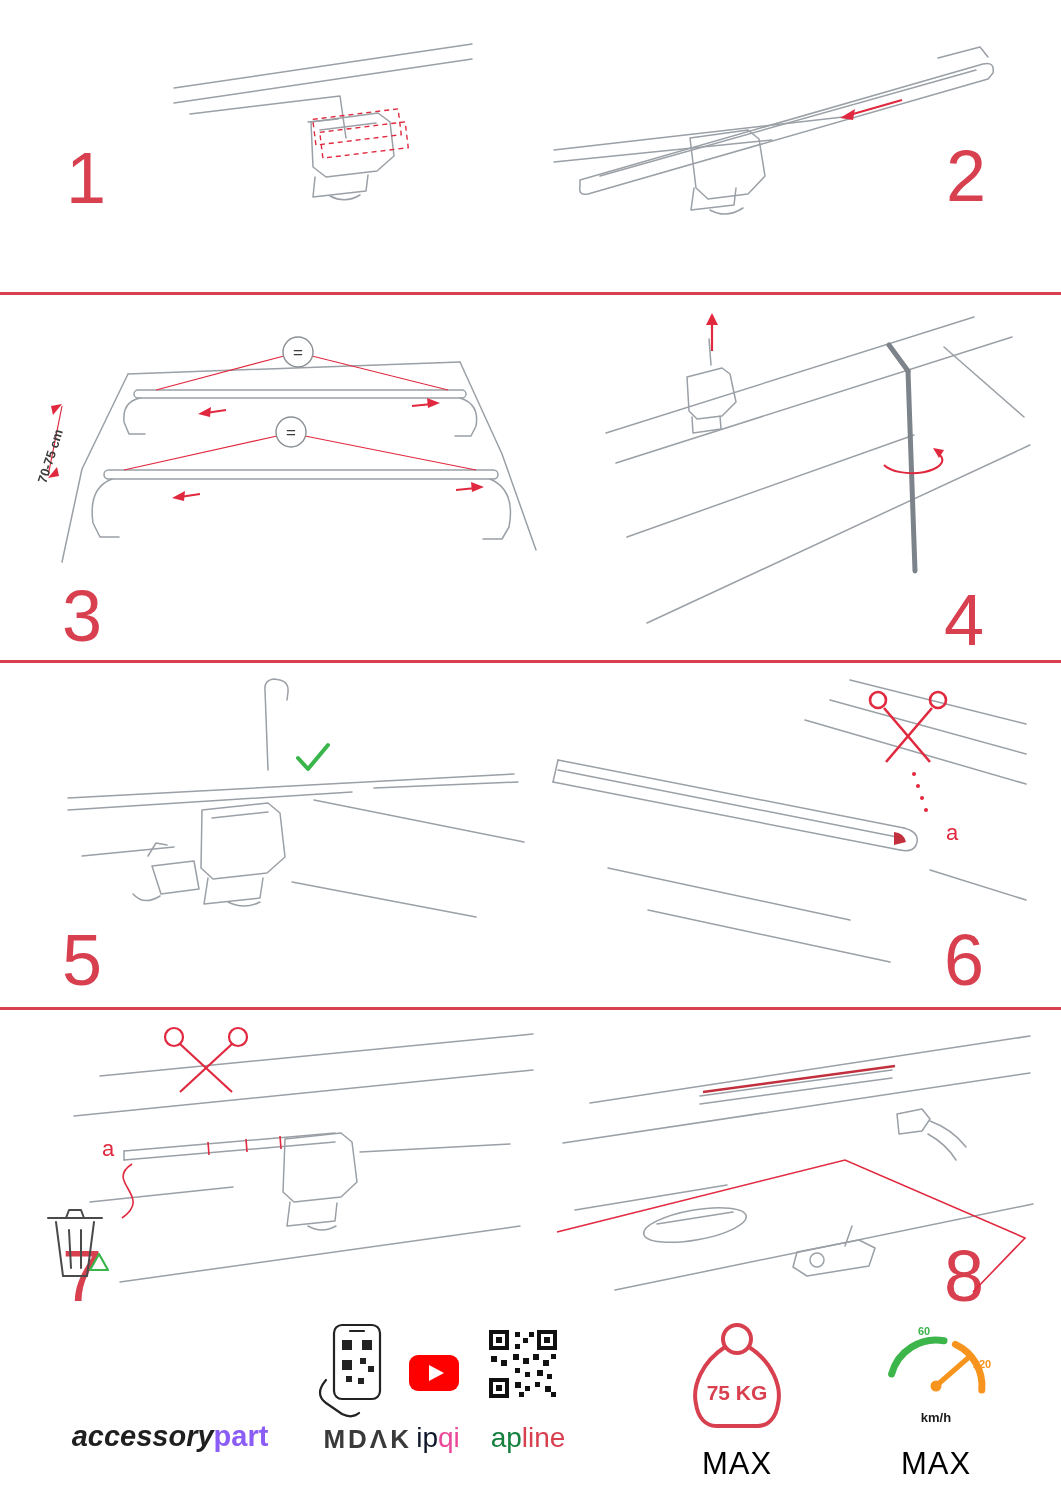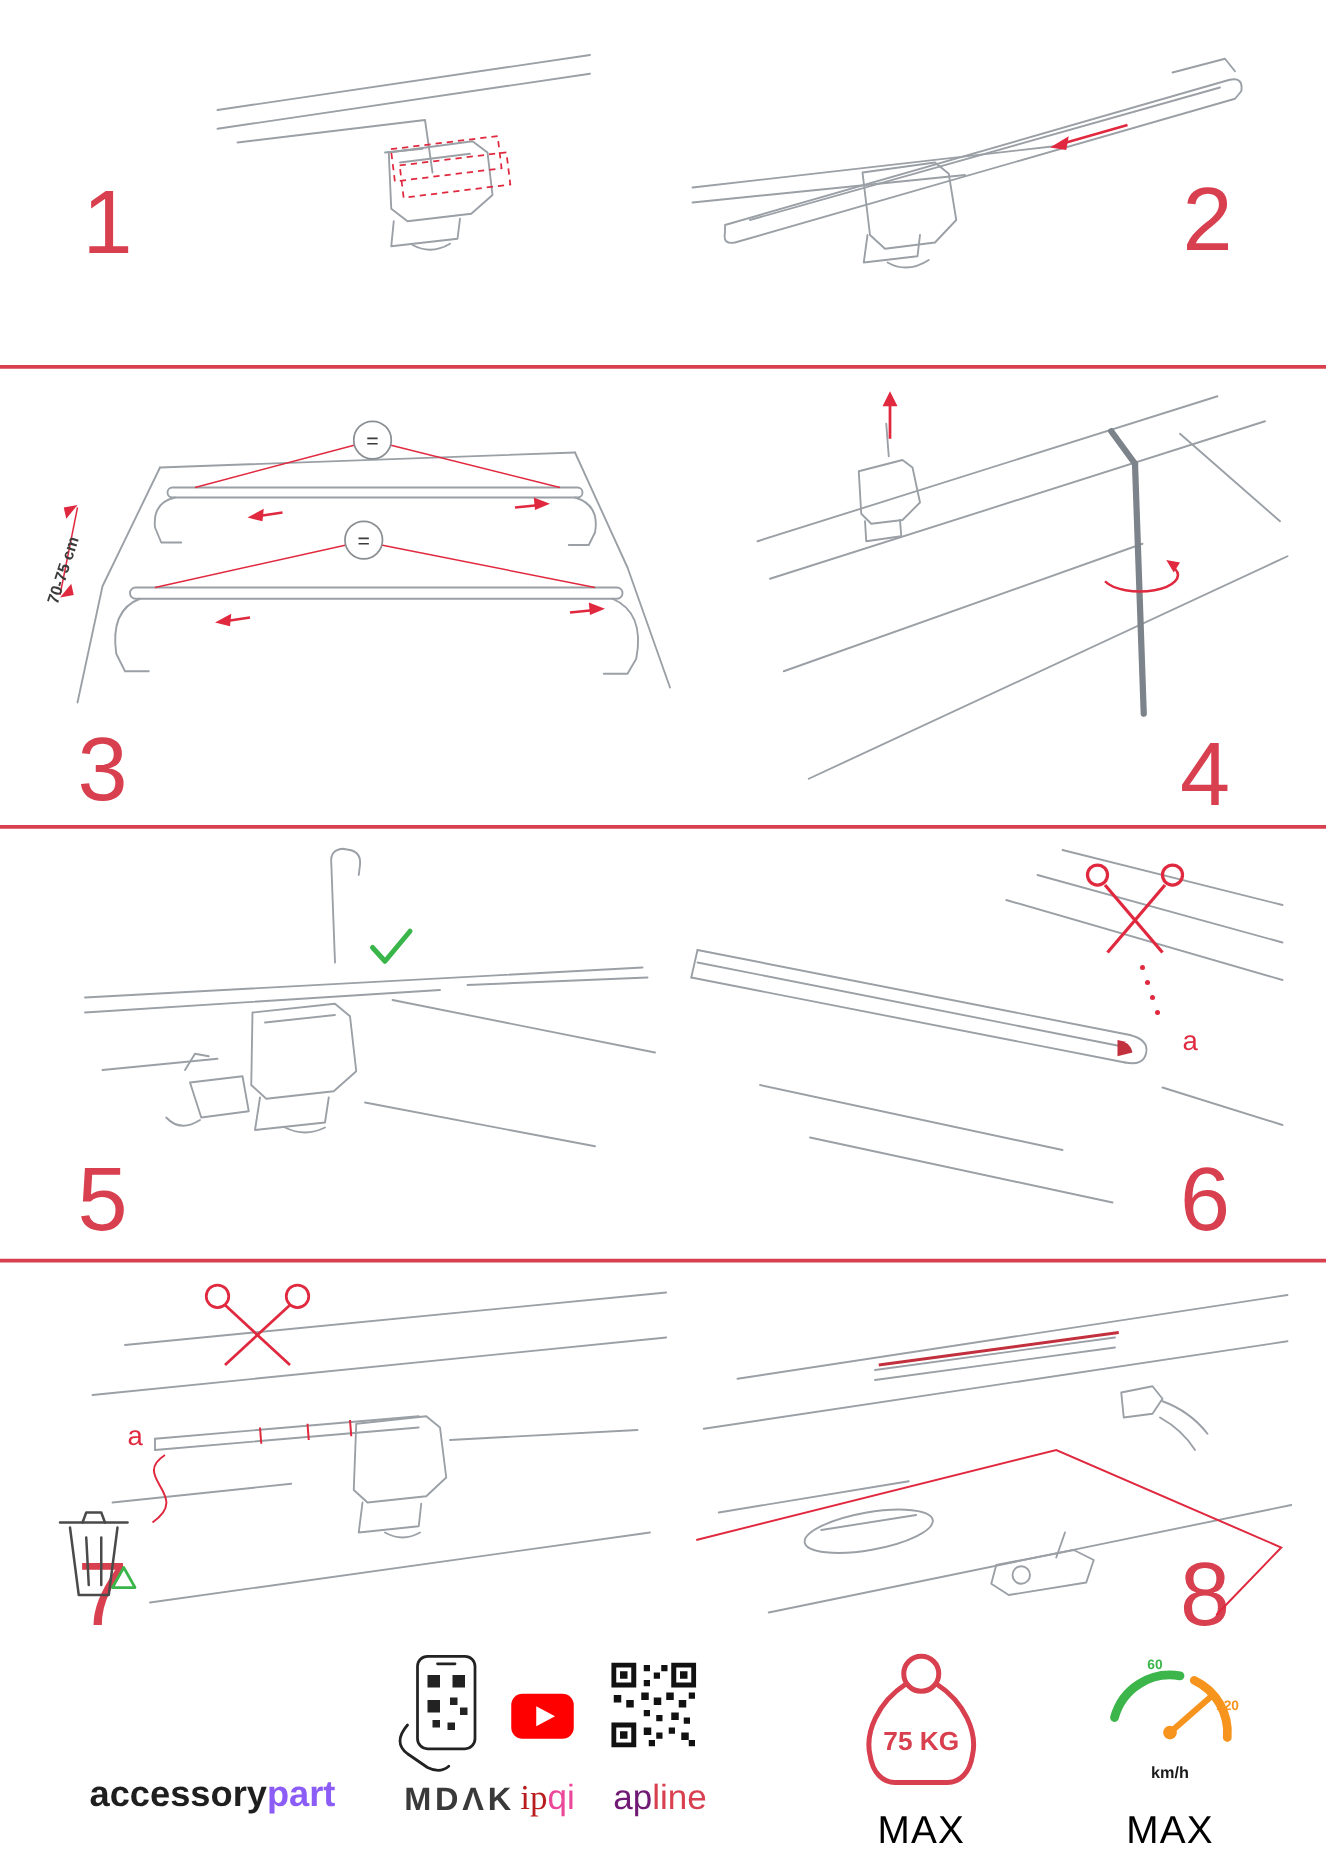--- a/index.html
+++ b/index.html
@@ -16,37 +16,37 @@
   }
   svg text { font-family:"Liberation Sans", sans-serif; }
   .brand-title {
     position:absolute; left:70px; top:1334px; width:200px; text-align:center;
     font-size:46px; font-weight:bold; letter-spacing:2px; color:#312a84;
   }
   .brand-sub {
     position:absolute; left:50px; top:1420px; width:240px; text-align:center;
     font-size:29px; font-weight:bold; letter-spacing:0px;
   }
-  .sub-black { color:#1f1f1f; }
+  .sub-black { color:#1f1f1f;font-style:italic; }
   .sub-red { color:#8b5cf6; }
   .mdak-label {
     position:absolute; left:288px; top:1424px; width:124px; text-align:right;
     font-size:26px; font-weight:600; letter-spacing:3px; color:#3a3a3a;
   }
   .ipqi-label {
     position:absolute; left:396px; top:1422px; width:84px; text-align:center;
     font-size:28px; font-weight:500;
   }
-  .ipqi-left { color:#b91c1c;font-family:Liberation Serif, serif; }
+  .ipqi-left { color:#0f172a; }
   .ipqi-right { color:#ec4899; }
   .apline-label {
     position:absolute; left:476px; top:1422px; width:104px; text-align:center;
     font-size:28px; font-weight:500;
   }
-  .ap-left { color:#701a75; }
+  .ap-left { color:#15803d; }
   .ap-right { color:#d8404f; }
   .max-label {
     position:absolute; width:110px; text-align:center;
     font-size:31px; font-weight:normal; color:#000000; letter-spacing:1px;
   }
 </style>
 </head>
 <body>
 
 <div class="page">

